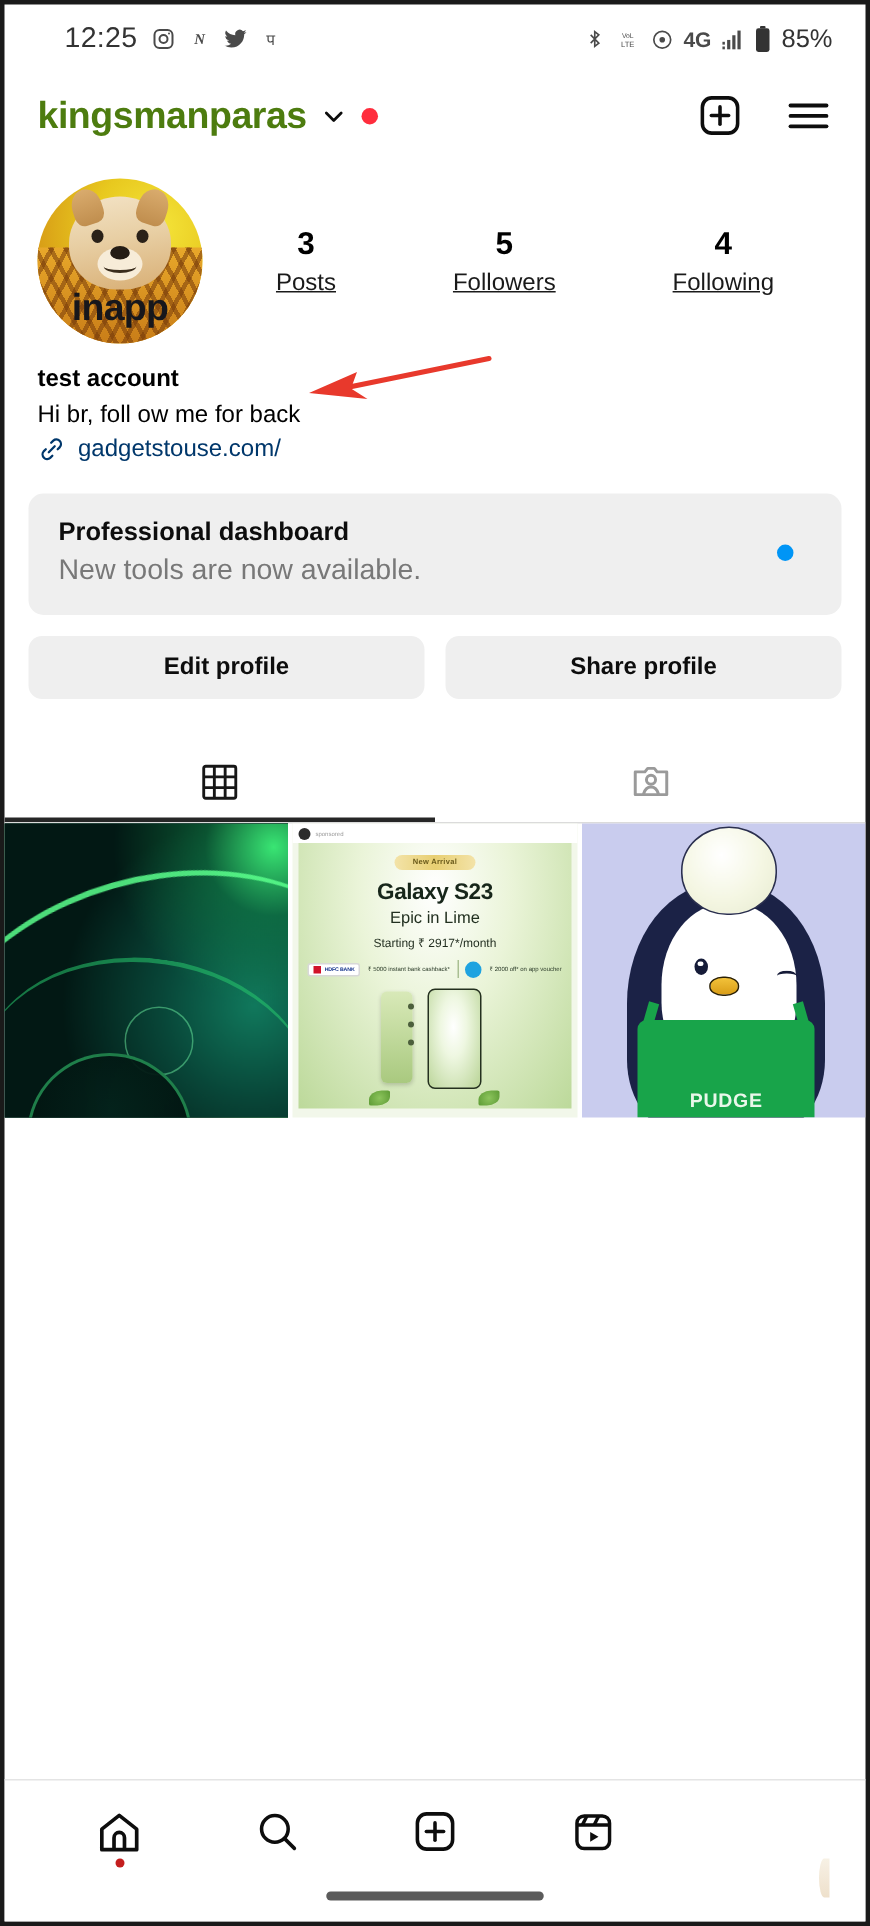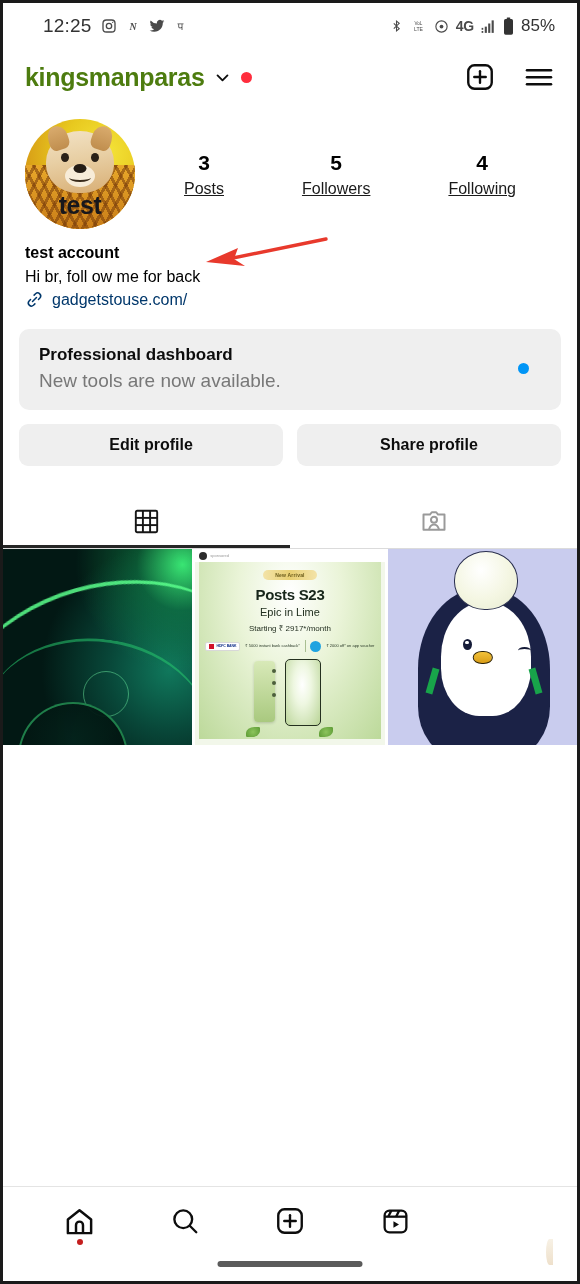--- a/index.html
+++ b/index.html
@@ -399,21 +399,21 @@
       <div class="av-pine"></div>
       <div class="av-doge">
         <span class="av-ear-l"></span>
         <span class="av-ear-r"></span>
         <span class="av-eye-l"></span>
         <span class="av-eye-r"></span>
         <span class="av-snout"></span>
         <span class="av-nose"></span>
         <span class="av-mouth"></span>
       </div>
-      <span class="av-text">test</span>
+      <span class="av-text">inapp</span>
     </div>
     <div class="stats">
       <div class="stat">
         <div class="stat-num">3</div>
         <div class="stat-lbl">Posts</div>
       </div>
       <div class="stat">
         <div class="stat-num">5</div>
         <div class="stat-lbl">Followers</div>
       </div>
@@ -482,21 +482,21 @@
       <span class="c1-ring2"></span>
     </div>
 
     <div class="cell c2">
       <div class="c2-top">
         <span class="c2-av"></span>
         <span class="c2-handle">sponsored</span>
       </div>
       <div class="c2-body">
         <span class="c2-badge">New Arrival</span>
-        <span class="c2-h1">Posts S23</span>
+        <span class="c2-h1">Galaxy S23</span>
         <span class="c2-h2">Epic in Lime</span>
         <span class="c2-h3">Starting ₹ 2917*/month</span>
         <div class="c2-offers">
           <span class="c2-bank">
             <span class="c2-bsq"></span>
             <span class="c2-btxt">HDFC BANK</span>
           </span>
           <span class="c2-otxt">₹ 5000 instant bank cashback*</span>
           <span class="c2-sep"></span>
           <span class="c2-circ"></span>
@@ -516,20 +516,23 @@
 
     <div class="cell c3">
       <span class="c3-body"></span>
       <span class="c3-face"></span>
       <span class="c3-egg"></span>
       <span class="c3-eye"></span>
       <span class="c3-wink"></span>
       <span class="c3-beak"></span>
       <span class="c3-strap-l"></span>
       <span class="c3-strap-r"></span>
+      <span class="c3-apron">
+        <span class="c3-pudge">PUDGE</span>
+      </span>
     </div>
   </div>
 
   <div class="bottomnav">
     <div class="nav-items">
       <div class="nav-item">
         <svg width="31" height="31" viewBox="0 0 24 24" fill="none" stroke="#0d0d0d" stroke-width="1.9" stroke-linejoin="round">
           <path d="M3 10.4 12 3.3l9 7.1V21H3z"></path>
           <path d="M9.3 21v-6.2a2.7 2.7 0 0 1 5.4 0V21"></path>
         </svg>

